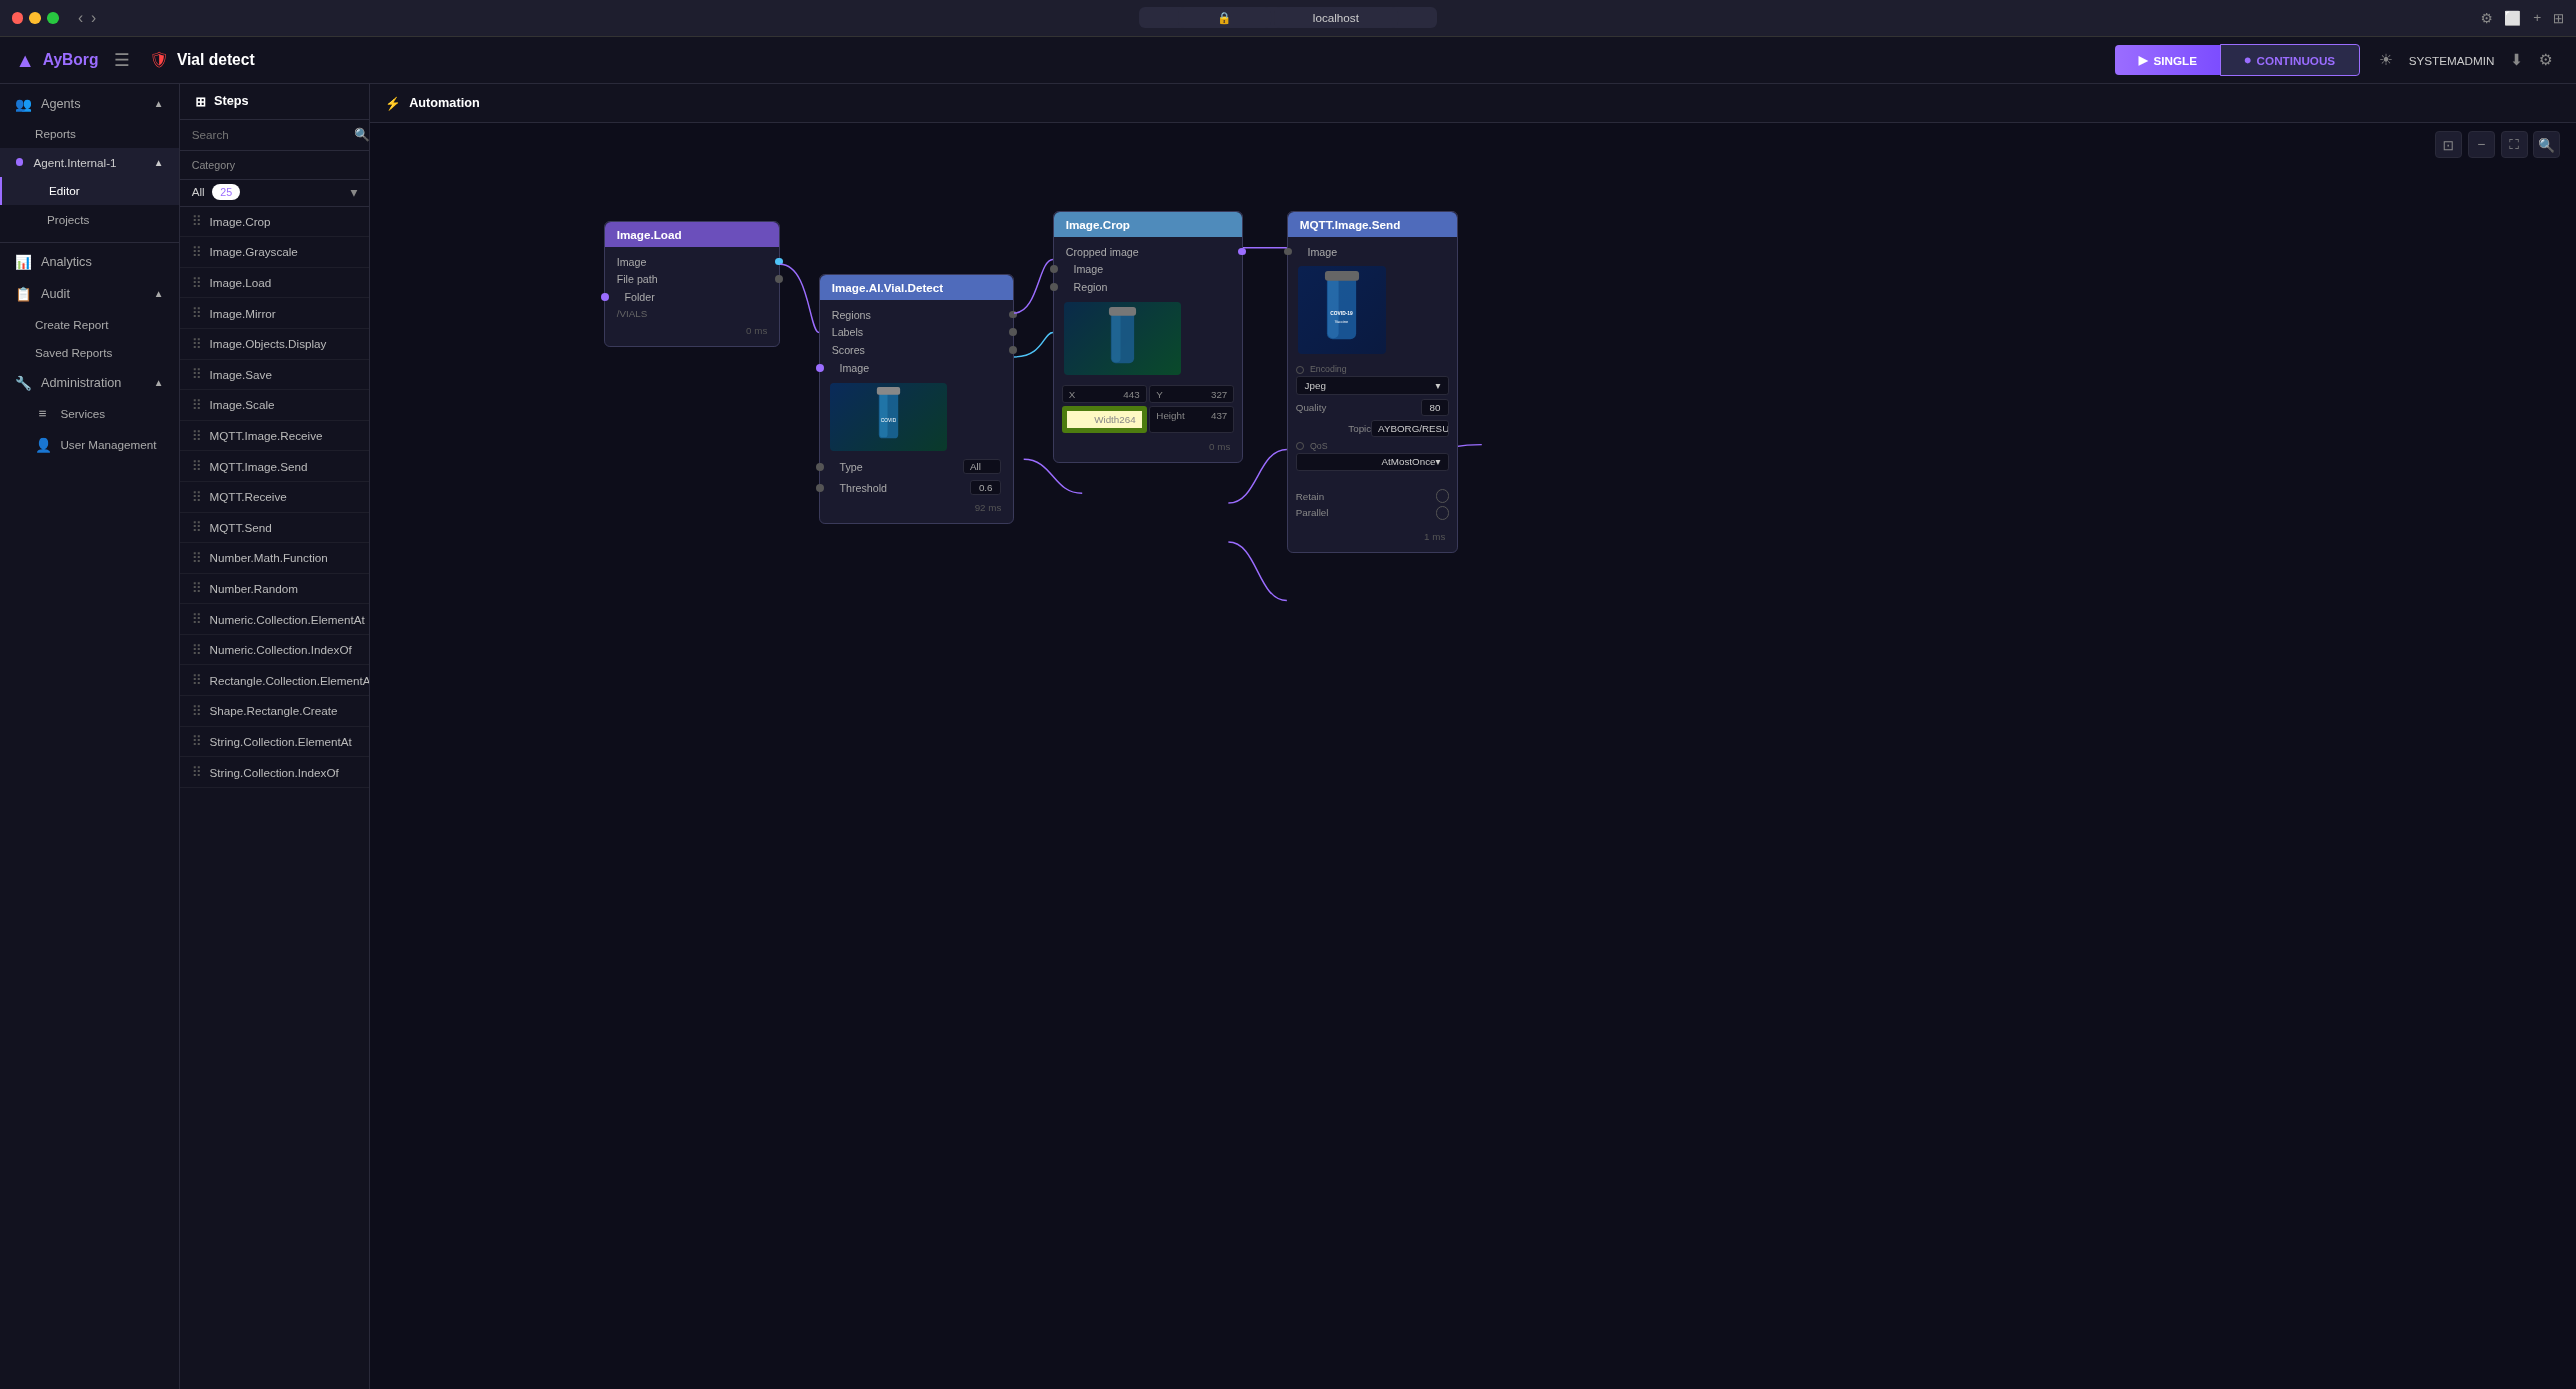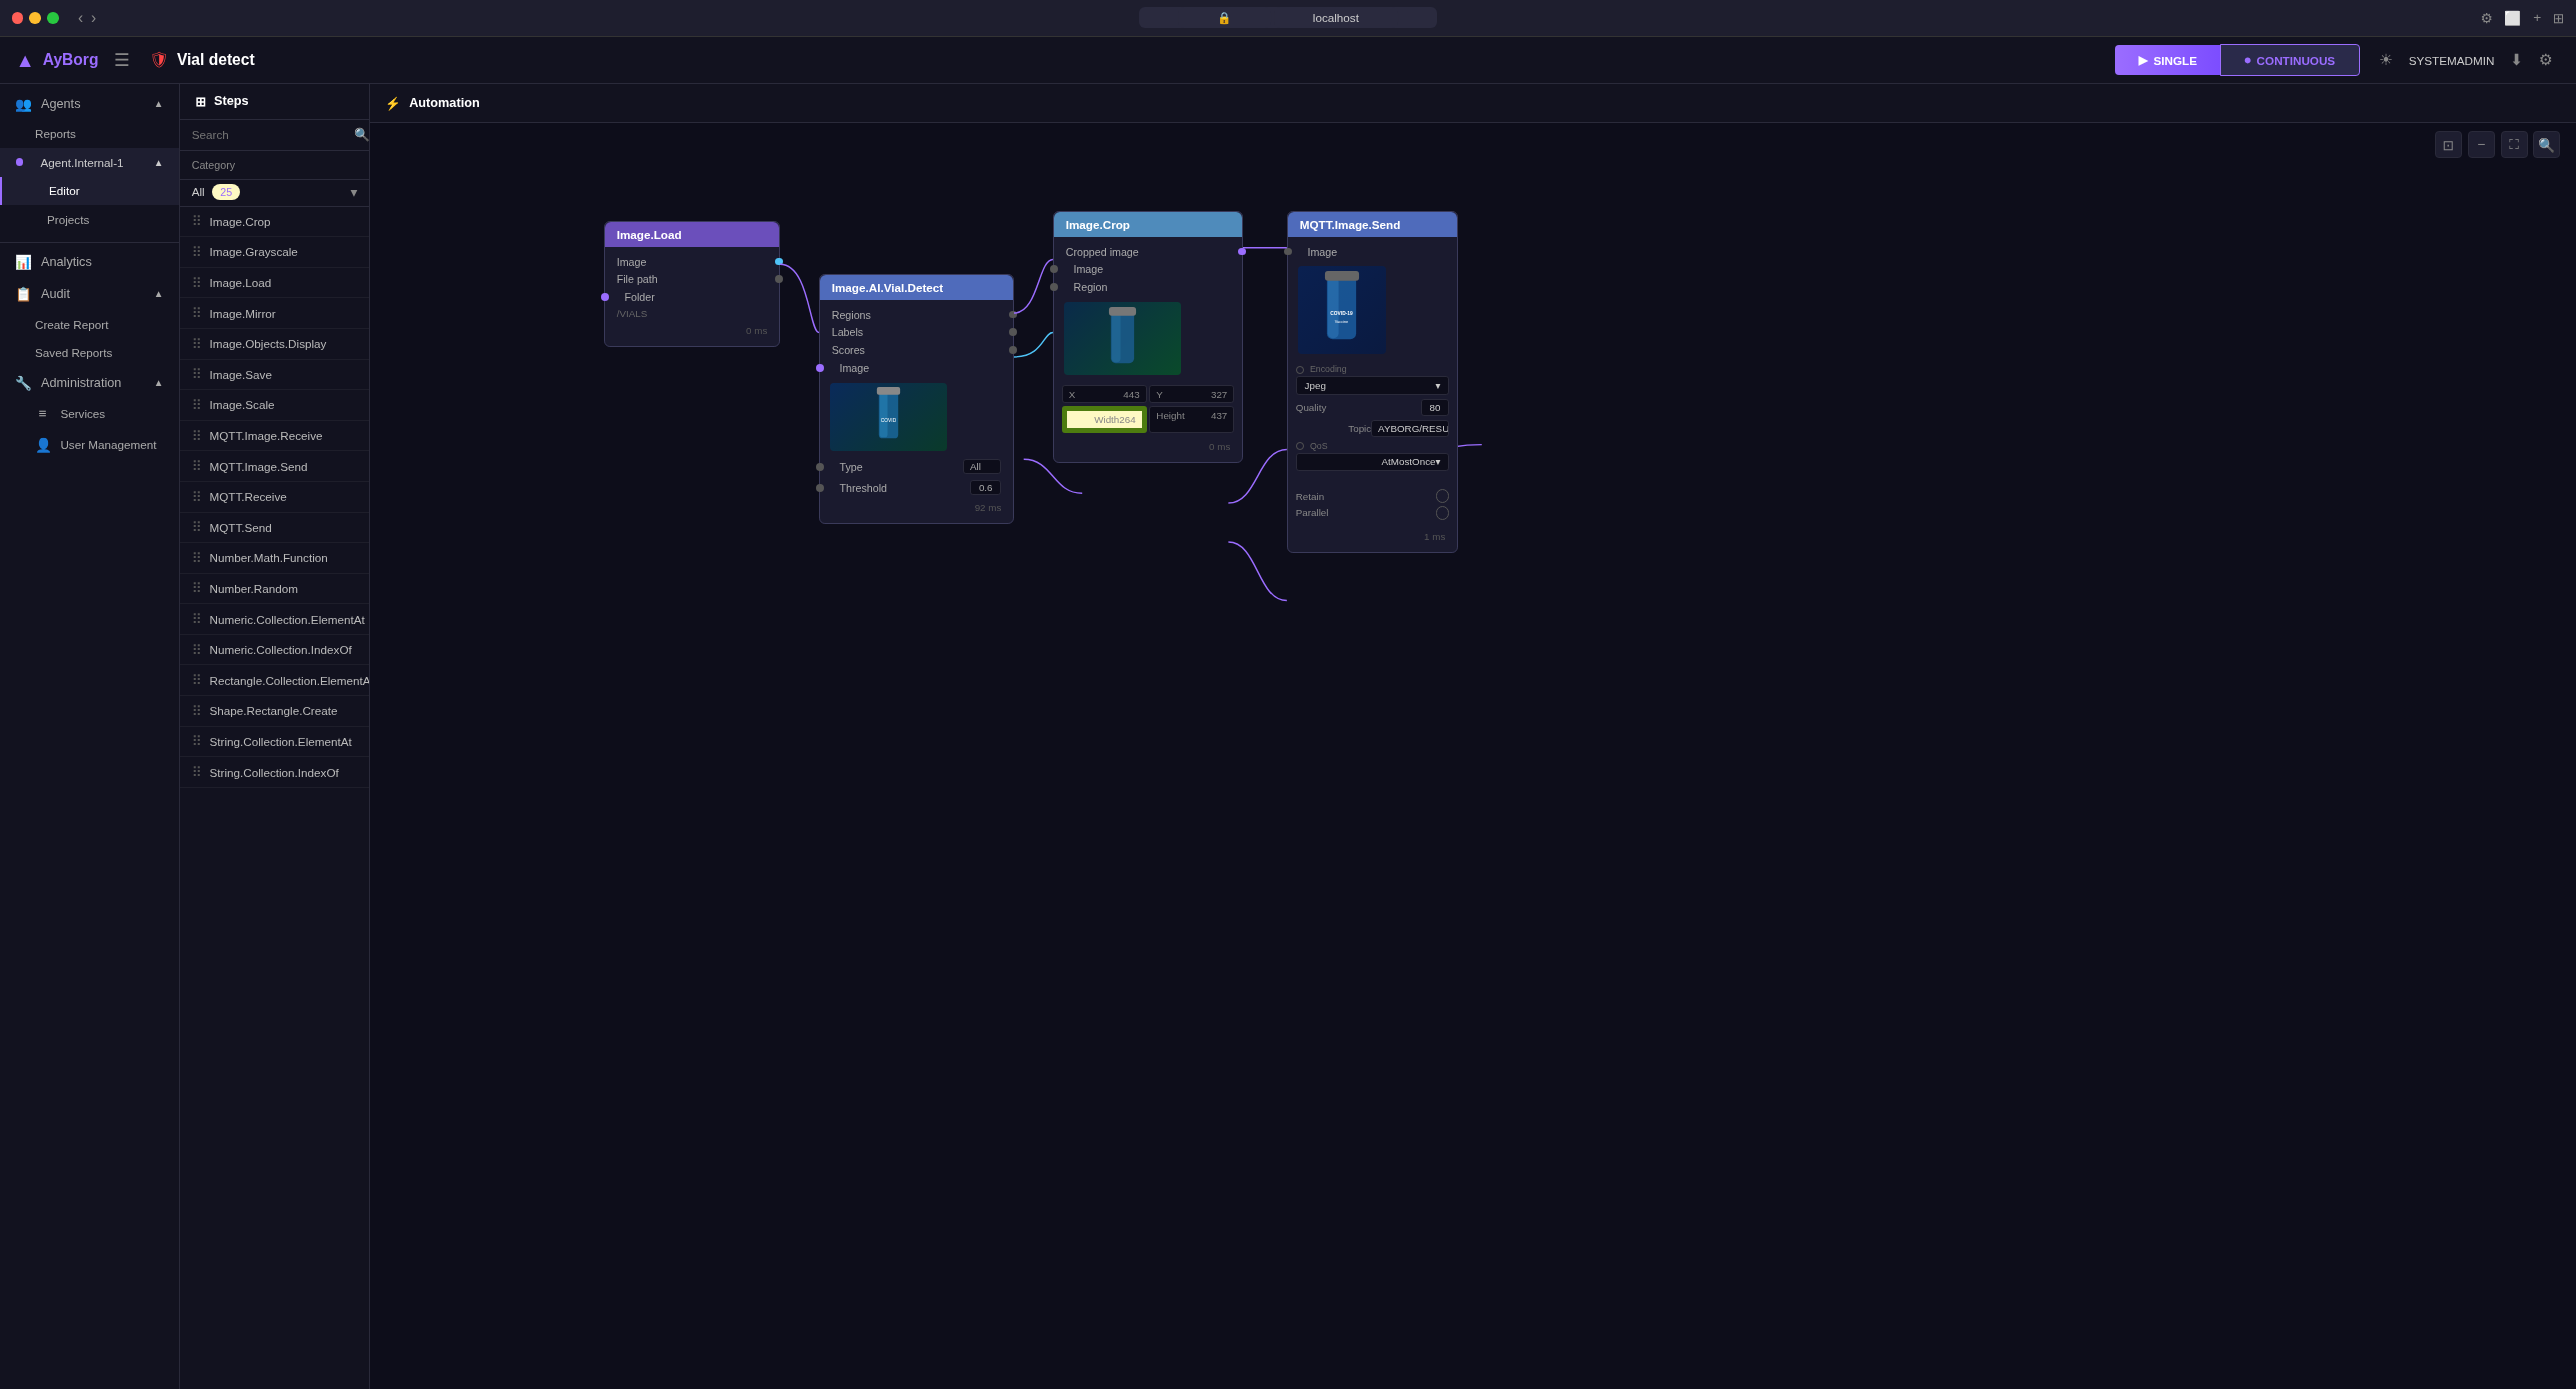--- a/index.html
+++ b/index.html
@@ -111,21 +111,21 @@
     }
     .sidebar-item.indent { padding-left: 35px; font-size: 11.7px; }
     .sidebar-item.indent2 { padding-left: 47px; font-size: 11.7px; }
     .sidebar-item.highlighted { background: #1e1e30; color: #fff; border-left: 2px solid #9b6dff; }
     .sidebar-icon { font-size: 13.7px; width: 15.6px; text-align: center; flex-shrink: 0; }
     .sidebar-arrow { margin-left: auto; font-size: 9.8px; }
     .sidebar-divider { height: 1px; background: #2a2a3a; margin: 3.9px 0; }
     .agent-header {
       display: flex;
       align-items: center;
-      gap: 17px;
+      gap: 10px;
       padding: 7.8px 15.6px;
       background: #1e1e30;
       cursor: pointer;
       color: #ccc;
       font-size: 11.7px;
       justify-content: center;
     }
     .agent-dot { width: 7.8px; height: 7.8px; border-radius: 50%; background: #9b6dff; }
 
     
@@ -164,21 +164,21 @@
     .steps-category {
       padding: 7.8px 11.7px;
       display: flex;
       align-items: center;
       gap: 7.8px;
       border-bottom: 1px solid #2a2a3a;
       font-size: 10.7px;
       color: #888;
     }
     .category-tag {
-      background: #fef9c3;
+      background: #ffffff;
       color: #9b6dff;
       padding: 2px 7.8px;
       border-radius: 9.8px;
       font-size: 10.7px;
     }
     .steps-list { overflow-y: auto; flex: 1; }
     .step-item {
       display: flex;
       align-items: center;
       gap: 7.8px;

